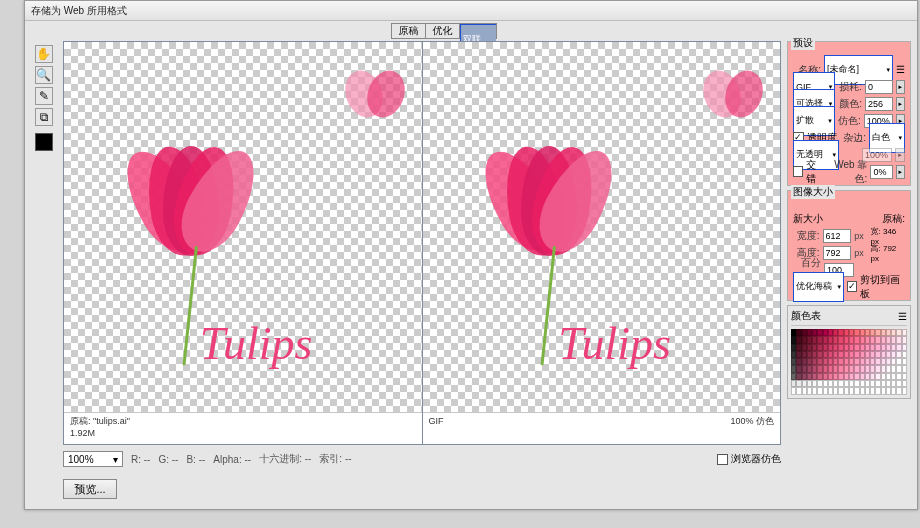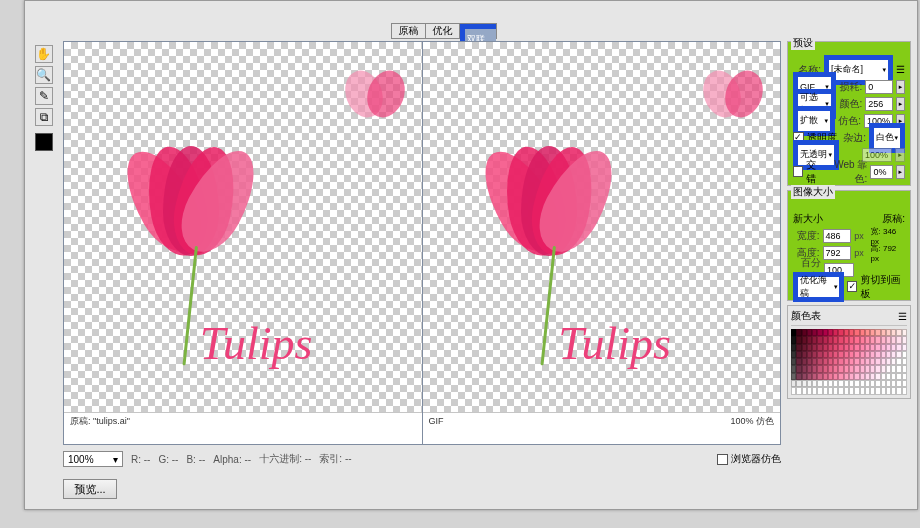--- a/index.html
+++ b/index.html
@@ -33,42 +33,45 @@
 .script-text { position: absolute; left: 38%; bottom: 42px; font-family: "Brush Script MT", cursive; font-size: 46px; color: #ec407a; font-style: italic; }
 .pane-footer { position: absolute; bottom: 0; left: 0; right: 0; height: 32px; border-top: 1px solid #c6c6c6; padding: 2px 6px; background: #fff; }
 .pf-line { font-size: 9px; color: #333; line-height: 12px; display: flex; justify-content: space-between; }
 .bottom-bar { position: absolute; left: 38px; top: 448px; width: 718px; height: 20px; display: flex; align-items: center; gap: 8px; font-size: 10px; }
 .zoom-sel { width: 60px; height: 16px; border: 1px solid #888; background: #fff; padding: 0 4px; display: flex; align-items: center; justify-content: space-between; font-size: 10px; }
 .b-label { color: #555; }
 .browser-chk { margin-left: auto; display: flex; align-items: center; gap: 3px; }
 .cbx { width: 11px; height: 11px; border: 1px solid #555; background: #fff; display: inline-block; }
 .cbx.on::after { content: "✓"; font-size: 9px; line-height: 9px; display: block; }
 .right-panel { position: absolute; top: 40px; right: 6px; width: 124px; font-size: 10px; }
-.rp-sec { border: 1px solid #b0b0b0; background: #84cc16; padding: 4px 5px 6px 5px; margin-bottom: 4px; }
+.rp-sec { border: 1px solid #b0b0b0; background: #fca5a5; padding: 4px 5px 6px 5px; margin-bottom: 4px; }
 .rp-title { position: relative; top: -10px; left: -2px; background: #e6e6e6; display: inline-block; padding: 0 2px; font-size: 10px; }
 .rp-row { display: flex; align-items: center; gap: 3px; margin-top: 2px; height: 15px; }
 .rp-row label { width: 28px; text-align: right; color: #333; }
-.sel { border: 5px solid #1d4ed8; background: #fff; height: 30px; min-width: 36px; padding: 0 2px; display: flex; align-items: center; justify-content: space-between; font-size: 9px; cursor: pointer; }
+.sel { border: 1px solid #1d4ed8; background: #fff; height: 30px; min-width: 36px; padding: 0 2px; display: flex; align-items: center; justify-content: space-between; font-size: 9px; cursor: pointer; }
 .sel .arr { font-size: 7px; }
 .numin { border: 1px solid #888; background: #fff; height: 14px; width: 30px; padding: 0 2px; font-size: 9px; display: flex; align-items: center; }
 .spinbtn { width: 10px; height: 14px; border: 1px solid #888; background: #ddd; font-size: 7px; text-align: center; line-height: 12px; cursor: pointer; }
 .unit { font-size: 9px; color: #444; width: 14px; }
 .color-table { border: 1px solid #b0b0b0; background: #e6e6e6; padding: 3px; }
 .ct-head { display: flex; justify-content: space-between; align-items: center; font-size: 10px; padding-bottom: 2px; border-bottom: 1px solid #c2c2c2; }
 .swatch-grid { display: grid; grid-template-columns: repeat(22,1fr); gap: 0; margin-top: 3px; }
 .sw { width: 100%; padding-top: 100%; border: 1px solid rgba(0,0,0,.25); }
 .footer-btns { position: absolute; bottom: 10px; right: 10px; display: flex; gap: 6px; }
 .btn { width: 54px; height: 20px; border: 1px solid #888; background: linear-gradient(#f4f4f4,#dcdcdc); font-size: 11px; display: flex; align-items: center; justify-content: center; cursor: pointer; }
 .preview-btn-row { position: absolute; bottom: 10px; left: 38px; }
 .menu-icon { font-size: 10px; cursor: pointer; }
 </style>
 </head>
 <body>
 
 <div class="window">
+  <div class="titlebar">
+    <span>存储为 Web 所用格式</span>
+  </div>
 
   <div class="tabs-top">
     <div>原稿</div>
     <div>优化</div>
     <div class="sel">双联</div>
   </div>
 
   <div class="palette">
     <div class="pal-btn">✋</div>
     <div class="pal-btn">🔍</div>
@@ -92,20 +95,23 @@
           <div class="petal p4"></div>
             <div class="petal p5"></div>
           <div class="stem"></div>
         </div>
         <div class="script-text">Tulips</div>
       </div>
       <div class="pane-footer">
         <div class="pf-line">
             <span>原稿: "tulips.ai"</span>
           </div>
+        <div class="pf-line">
+            <span>1.92M</span>
+          </div>
       </div>
     </div>
     <div class="pane">
       <div class="checker"></div>
       <div class="art">
         <div class="butterfly">
           <div class="wing w1"></div>
             <div class="wing w2"></div>
         </div>
         <div class="tulip">
@@ -214,21 +220,21 @@
     </div>
 
     <div class="rp-sec">
       <span class="rp-title">图像大小</span>
       <div class="rp-row" style="justify-content:space-between">
         <span>新大小</span>
         <span>原稿:</span>
       </div>
       <div class="rp-row">
         <label>宽度:</label>
-        <div class="numin">486</div>
+        <div class="numin">612</div>
         <span class="unit">px</span>
         <span style="font-size:8px;margin-left:auto">宽:  346 px</span>
       </div>
       <div class="rp-row">
         <label>高度:</label>
         <div class="numin">792</div>
         <span class="unit">px</span>
         <span style="font-size:8px;margin-left:auto">高:  792 px</span>
       </div>
       <div class="rp-row">

